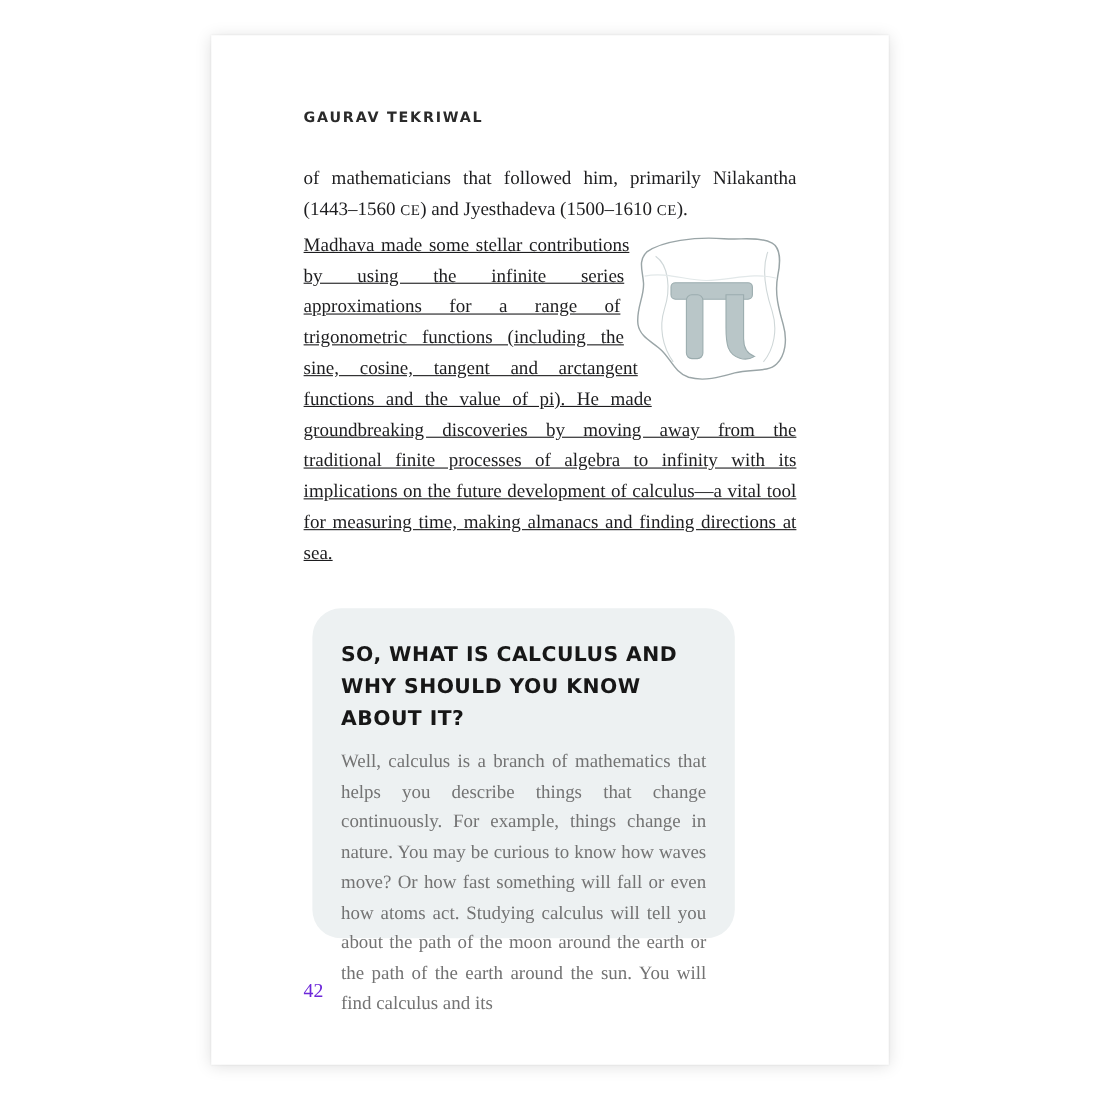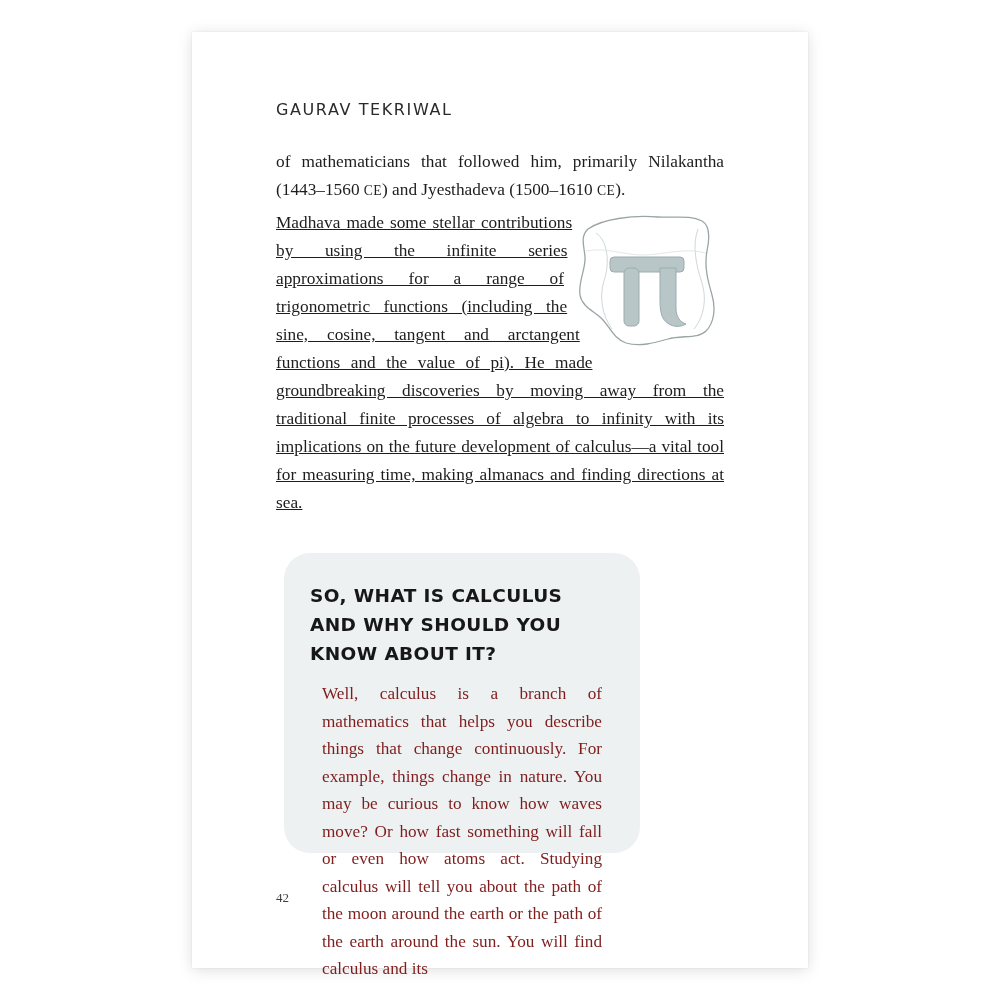--- a/index.html
+++ b/index.html
@@ -26,24 +26,24 @@
     left: 0; top: 0;
     width: 100%;
     height: 100%;
   }
 
   .running-head {
     position: absolute;
     left: 84px;
     top: 68px;
     font-family: "DejaVu Sans", sans-serif;
-    font-size: 16px;
+    font-size: 13px;
     letter-spacing: 1.6px;
     color: #2a2a2a;
-    font-weight: 400;
+    font-weight: 700;
   }
 
   .body-text {
     position: absolute;
     left: 84px;
     width: 448px;
     font-family: "Liberation Serif", serif;
     font-size: 17.3px;
     line-height: 28px;
     color: #1d1d1f;
@@ -72,21 +72,21 @@
     margin: 2px 0 2px 8px;
     position: relative;
   }
 
   .pi-paper-svg { display: block; }
 
   .callout {
     position: absolute;
     left: 92px;
     top: 521px;
-    width: 356px;
+    width: 384px;
     height: 300px;
     background: #edf1f2;
     border-radius: 26px;
     box-sizing: border-box;
     padding: 28px 26px 4px 26px;
   }
 
   .callout-title {
     font-family: "DejaVu Sans", sans-serif;
     font-weight: 700;
@@ -95,32 +95,32 @@
     letter-spacing: 0.4px;
     color: #171717;
     margin: 0 0 10px 0;
     text-transform: uppercase;
   }
 
   .callout-body {
     font-family: "Liberation Serif", serif;
     font-size: 17.2px;
     line-height: 27.5px;
-    color: #7f1d1d;
+    color: #737373;
     text-align: justify;
-    margin: 12px;
+    margin: 0;
   }
 
   .folio {
     position: absolute;
     left: 84px;
     top: 858px;
     font-family: "Liberation Serif", serif;
-    font-size: 13px;
-    color: #404040;
+    font-size: 18px;
+    color: #6d28d9;
   }
 </style>
 </head>
 <body>
 
 <div id="page-shadow">
   <div class="page-inner">
 
     <div class="running-head">GAURAV TEKRIWAL</div>
 

